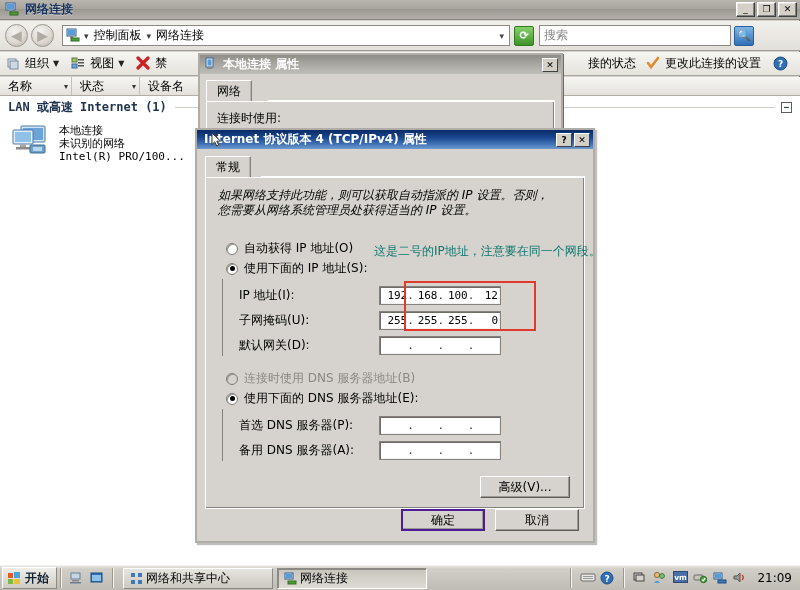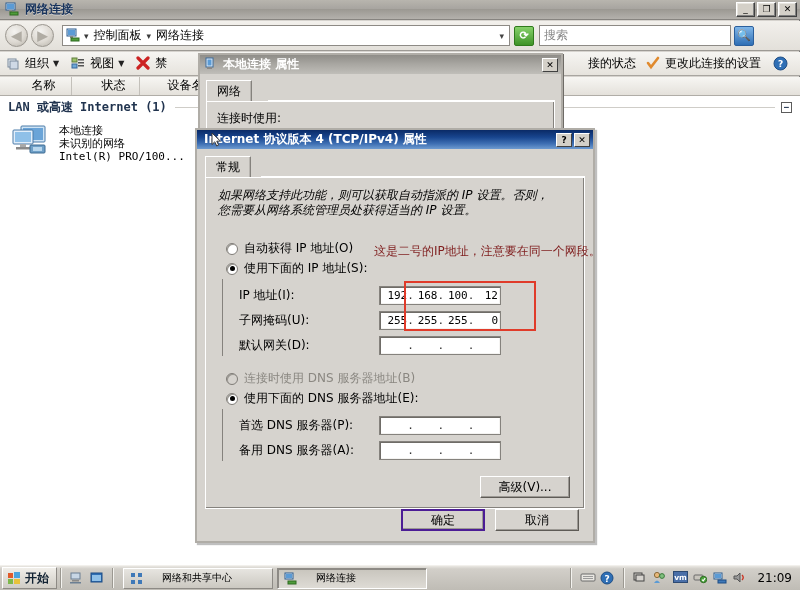--- a/index.html
+++ b/index.html
@@ -95,21 +95,21 @@
   .tbcaret { font-size:8px; color:#222; }
   .ic { width:15px; height:15px; display:inline-block; position:relative; flex:none; }
 
   
   .colhdr {
     position:absolute; left:0; top:77px; width:800px; height:19px;
     background: linear-gradient(to bottom,#f7f6f3,#e4e1db);
     border-bottom:1px solid #b0ada7; display:flex; align-items:stretch;
     font-family:"DejaVu Sans", sans-serif; font-size:12px;
   }
-  .colcell { display:flex; align-items:center; border-right:1px solid #c3c0ba; padding-left:16px;flex-direction:column; }
+  .colcell { display:flex; align-items:center; border-right:1px solid #c3c0ba; padding-left:8px; }
   .colcell .cd { margin-left:auto; margin-right:3px; font-size:8px; color:#333; }
 
   
   .listarea {
     position:absolute; left:0; top:96px; width:800px; height:469px; background:#fff;
   }
   .grouphdr {
     position:absolute; left:0; top:0; width:800px; height:22px;
     display:flex; align-items:center;
     font-family:"DejaVu Sans Mono", monospace; font-size:12px; font-weight:bold; color:#21344f;
@@ -208,21 +208,21 @@
     font-family:"DejaVu Sans Mono", monospace; font-size:11px;
   }
   .ipbox .oct { width:26px; text-align:right; }
   .ipbox .dot { width:5px; text-align:center; color:#333; }
 
   .redbox {
     position:absolute; border:2px solid #e03b2a; pointer-events:none;
   }
   .annot {
     position:absolute;
-    font-family:"DejaVu Sans", sans-serif; font-size:12px; color:#7f1d1d;
+    font-family:"DejaVu Sans", sans-serif; font-size:12px; color:#0f766e;
     white-space:nowrap;
   }
 
   .btn {
     height:22px; background:#d6d3ce;
     border:1px solid #fff; border-right-color:#5e5b56; border-bottom-color:#5e5b56;
     box-shadow: inset -1px -1px 0 #9c9994;
     display:flex; align-items:center; justify-content:center;
     font-family:"DejaVu Sans", sans-serif; font-size:12px;
   }
@@ -239,24 +239,24 @@
     margin-left:2px; height:22px; padding:0 7px 0 4px;
     display:flex; align-items:center; gap:4px;
     background: linear-gradient(to bottom,#f0eee9,#cfccc5);
     border:1px solid #fff; border-right-color:#8d8a85; border-bottom-color:#8d8a85;
     font-family:"DejaVu Sans", sans-serif; font-size:12px; font-weight:bold; color:#123;
   }
   .tbdiv { width:2px; height:20px; margin:0 3px;
     border-left:1px solid #9b9891; border-right:1px solid #f4f3ef; }
   .qlaunch { display:flex; align-items:center; gap:6px; padding:0 4px; }
   .taskitem {
-    height:21px; display:flex; align-items:center; gap:19px; padding:0 6px;
+    height:21px; display:flex; align-items:center; gap:3px; padding:0 6px;
     background: linear-gradient(to bottom,#e7e5e0,#cbc8c1);
     border:1px solid #fff; border-right-color:#8d8a85; border-bottom-color:#8d8a85;
-    font-family:"DejaVu Sans", sans-serif; font-size:10px; white-space:nowrap;
+    font-family:"DejaVu Sans", sans-serif; font-size:12px; white-space:nowrap;
   }
   .taskitem.active {
     background: linear-gradient(to bottom,#c8c5bd,#dedbd5);
     box-shadow: inset 1px 1px 0 #8d8a85;
     border-color:#8d8a85; border-right-color:#fff; border-bottom-color:#fff;
   }
   .tray {
     margin-left:auto; height:25px; display:flex; align-items:center; gap:5px;
     padding:0 4px 0 6px;
   }

